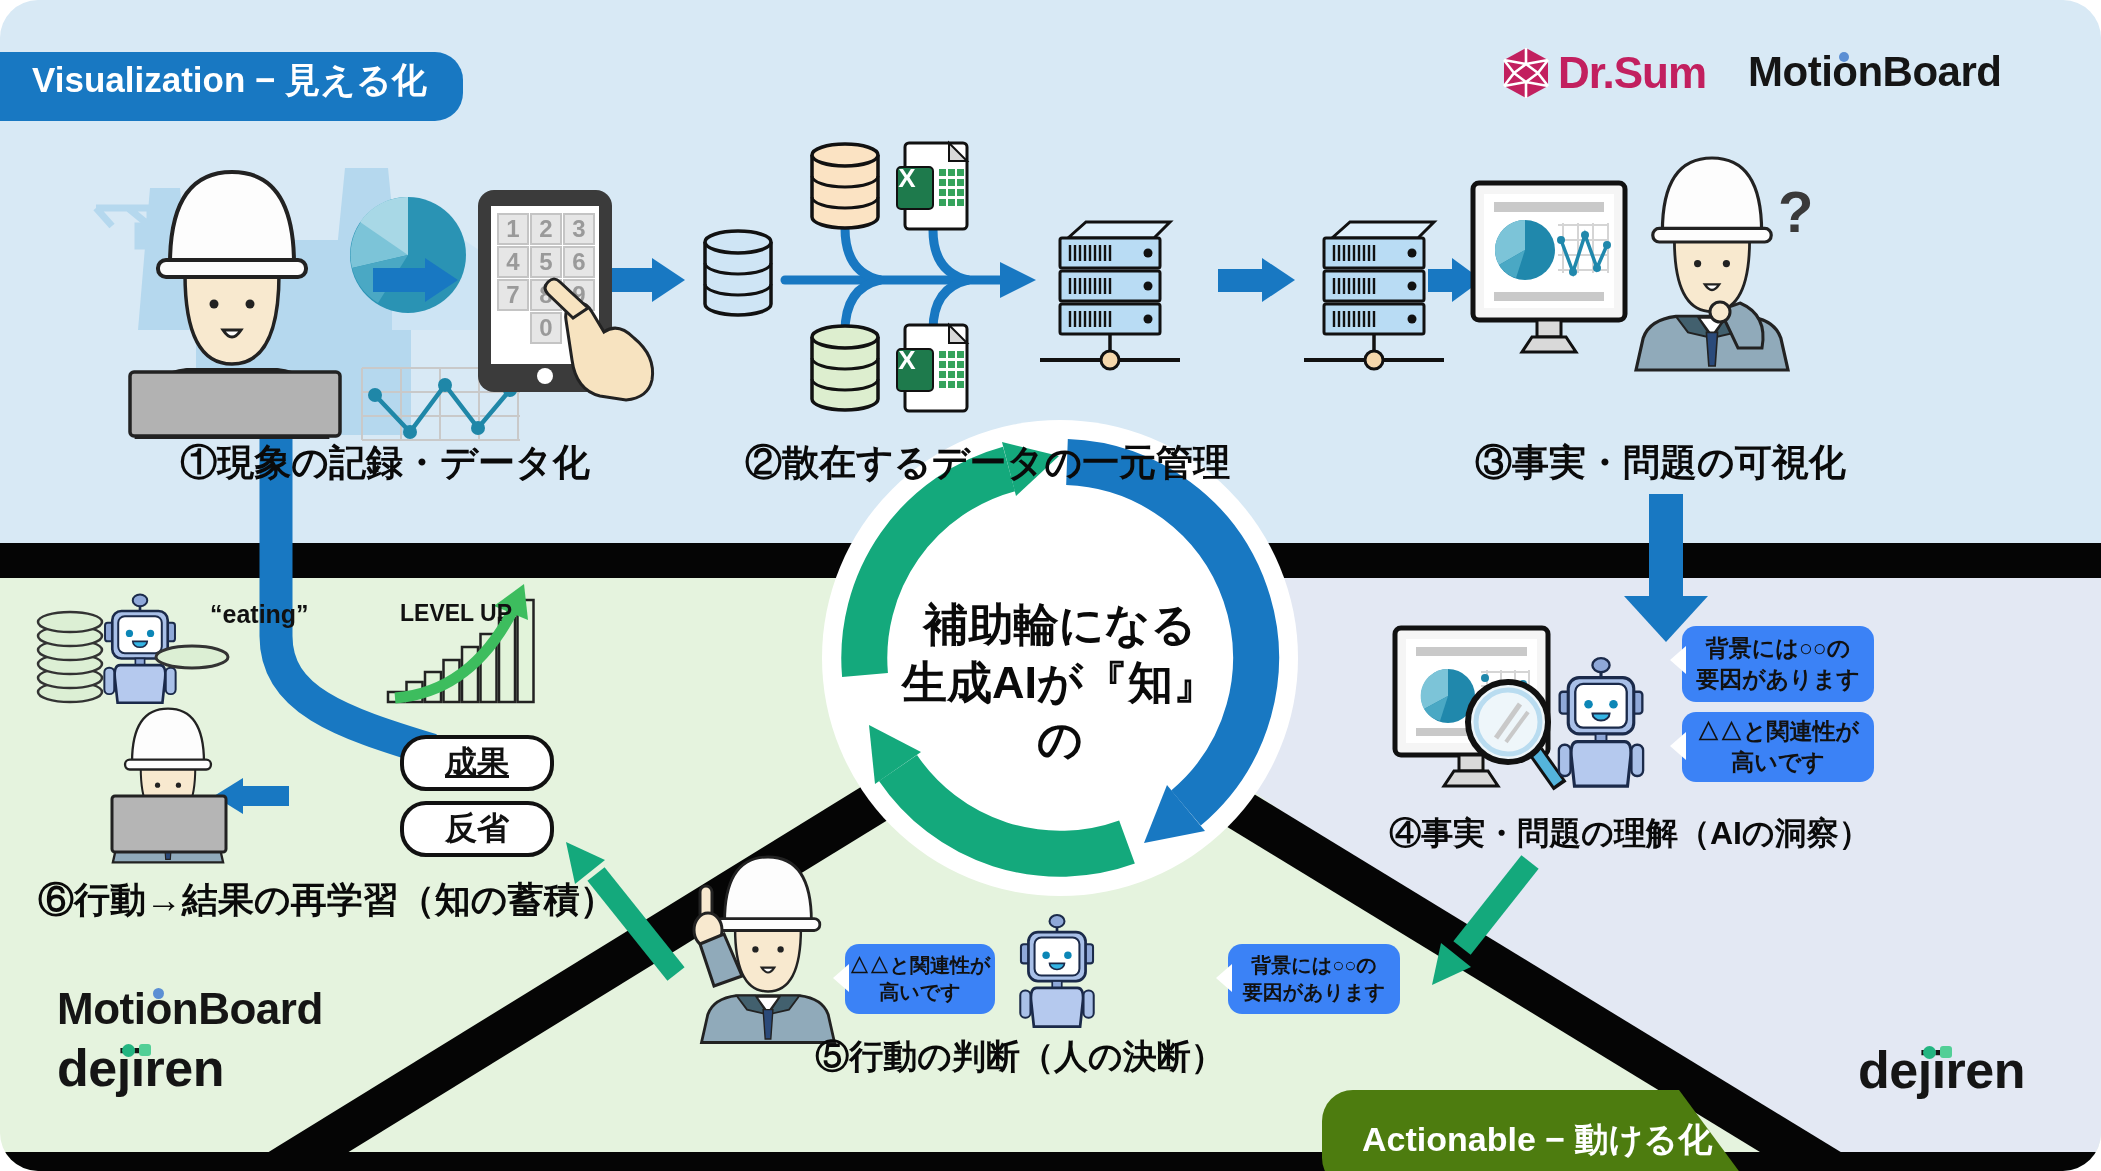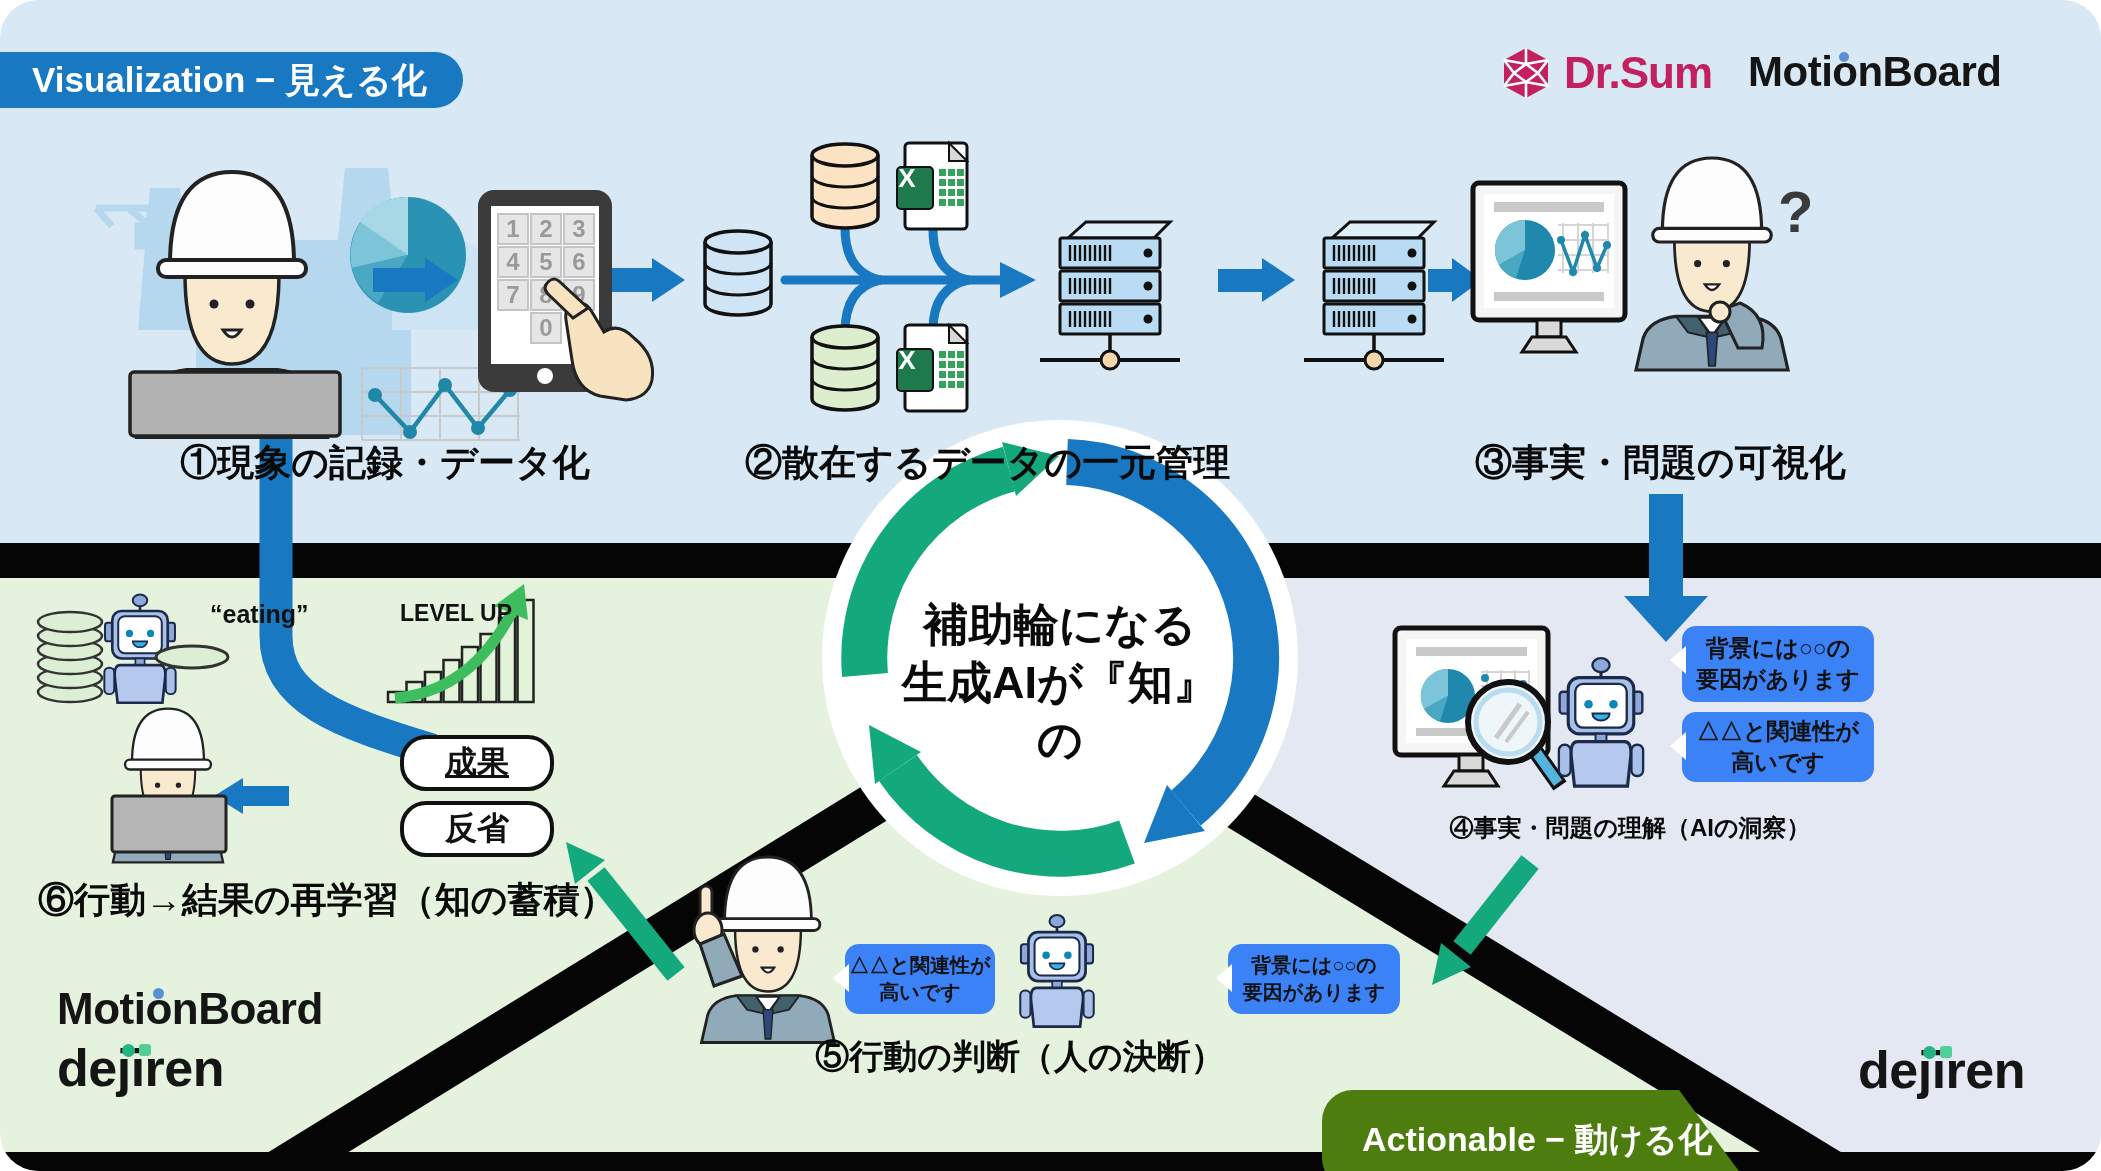--- a/index.html
+++ b/index.html
@@ -338,41 +338,41 @@
             <rect x="480.5" y="634" width="16" height="68"></rect>
           <rect x="499" y="618" width="16" height="84"></rect>
             <rect x="517.5" y="600" width="16" height="102"></rect>
         </g>
         <path d="M395,698 Q470,692 512,612" fill="none" stroke="#3dbd5e" stroke-width="11"></path>
         <polygon points="524,584 494,606 528,620" fill="#3dbd5e"></polygon>
       </g>
     </g>
   </svg>
 
-  <div class="badge" style="left:0;top:52px;height:56px;padding:0 36px 0 32px;border-radius:0 28px 28px 0;background:#1878c2;font-size:35px;">
+  <div class="badge" style="left:0;top:52px;height:56px;padding:0 36px 13px 32px;border-radius:0 28px 28px 0;background:#1878c2;font-size:35px;">
       <span>Visualization − 見える化</span>
     </div>
 
-  <div class="abs" style="left:1502px;top:46px;display:flex;align-items:center;gap:14px;">
+  <div class="abs" style="left:1502px;top:46px;display:flex;align-items:center;gap:8px;">
     <svg width="48" height="54" viewBox="0 0 48 54">
       <polygon points="24,2 46,14 46,40 24,52 2,40 2,14" fill="#c2205f"></polygon>
       <g stroke="#fff" stroke-width="2.6" fill="none">
         <path d="M24,2 V18 M24,18 L2,14 M24,18 L46,14 M24,52 V36 M24,36 L2,40 M24,36 L46,40 M2,14 L12,27 L2,40 M46,14 L36,27 L46,40 M12,27 L24,18 M12,27 L24,36 M36,27 L24,18 M36,27 L24,36"></path>
       </g>
     </svg>
     <span style="font-size:44px;font-weight:800;color:#c2205f;letter-spacing:-1px;">Dr.Sum</span>
   </div>
 
   <div class="logo-black" style="left:1748px;top:48px;font-size:42px;">MotionBoard</div>
   <div class="dot" style="left:1839px;top:52px;width:10px;height:10px;background:#5b8fd4;"></div>
 
   <div class="label" style="left:150px;top:438px;width:470px;font-size:37px;">①現象の記録・データ化</div>
   <div class="label" style="left:745px;top:438px;width:480px;font-size:37px;">②散在するデータの一元管理</div>
   <div class="label" style="left:1475px;top:438px;width:370px;font-size:37px;">③事実・問題の可視化</div>
-  <div class="label" style="left:1630px;top:812px;transform:translateX(-50%);font-size:24px;">④事実・問題の理解（AIの洞察）</div>
+  <div class="label" style="left:1630px;top:812px;transform:translateX(-50%);font-size:32px;">④事実・問題の理解（AIの洞察）</div>
   <div class="label" style="left:1020px;top:1034px;transform:translateX(-50%);font-size:34px;">⑤行動の判断（人の決断）</div>
   <div class="label" style="left:38px;top:876px;text-align:left;font-size:36px;">⑥行動→結果の再学習（知の蓄積）</div>
 
   <div class="qmark" style="left:1778px;top:178px;font-size:58px;">?</div>
 
   <div class="center-txt" style="left:895px;top:596px;width:330px;font-size:45px;">
     <div>補助輪になる</div>
     <div>生成AIが『知』の</div>
   </div>
 

